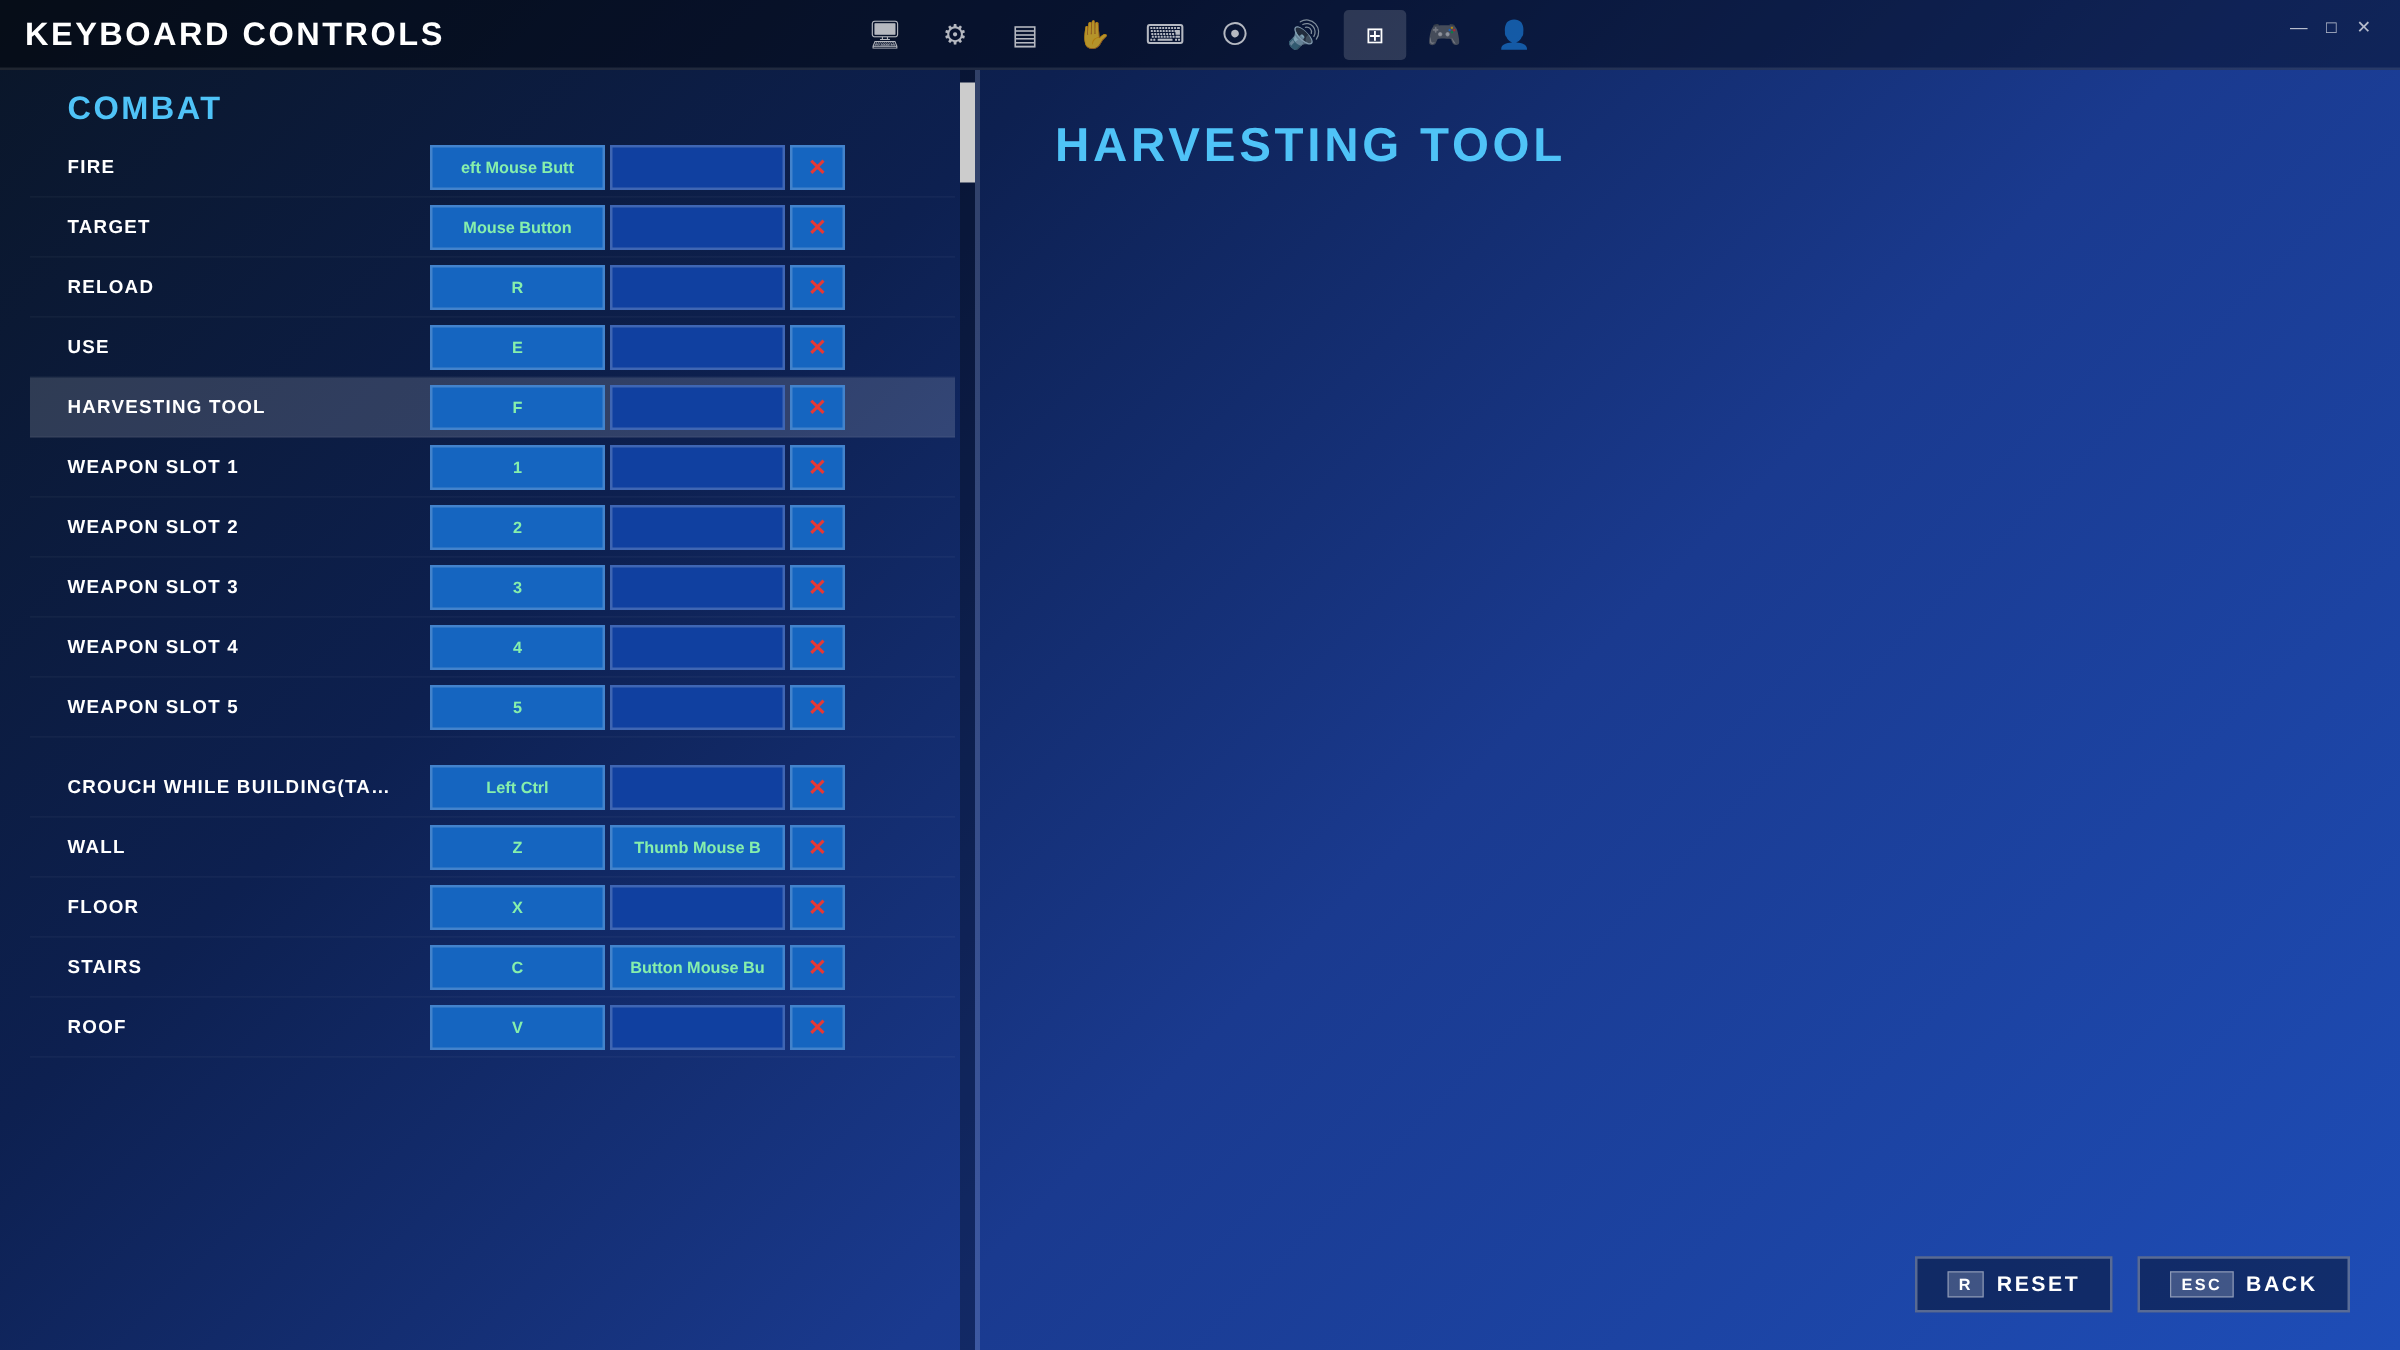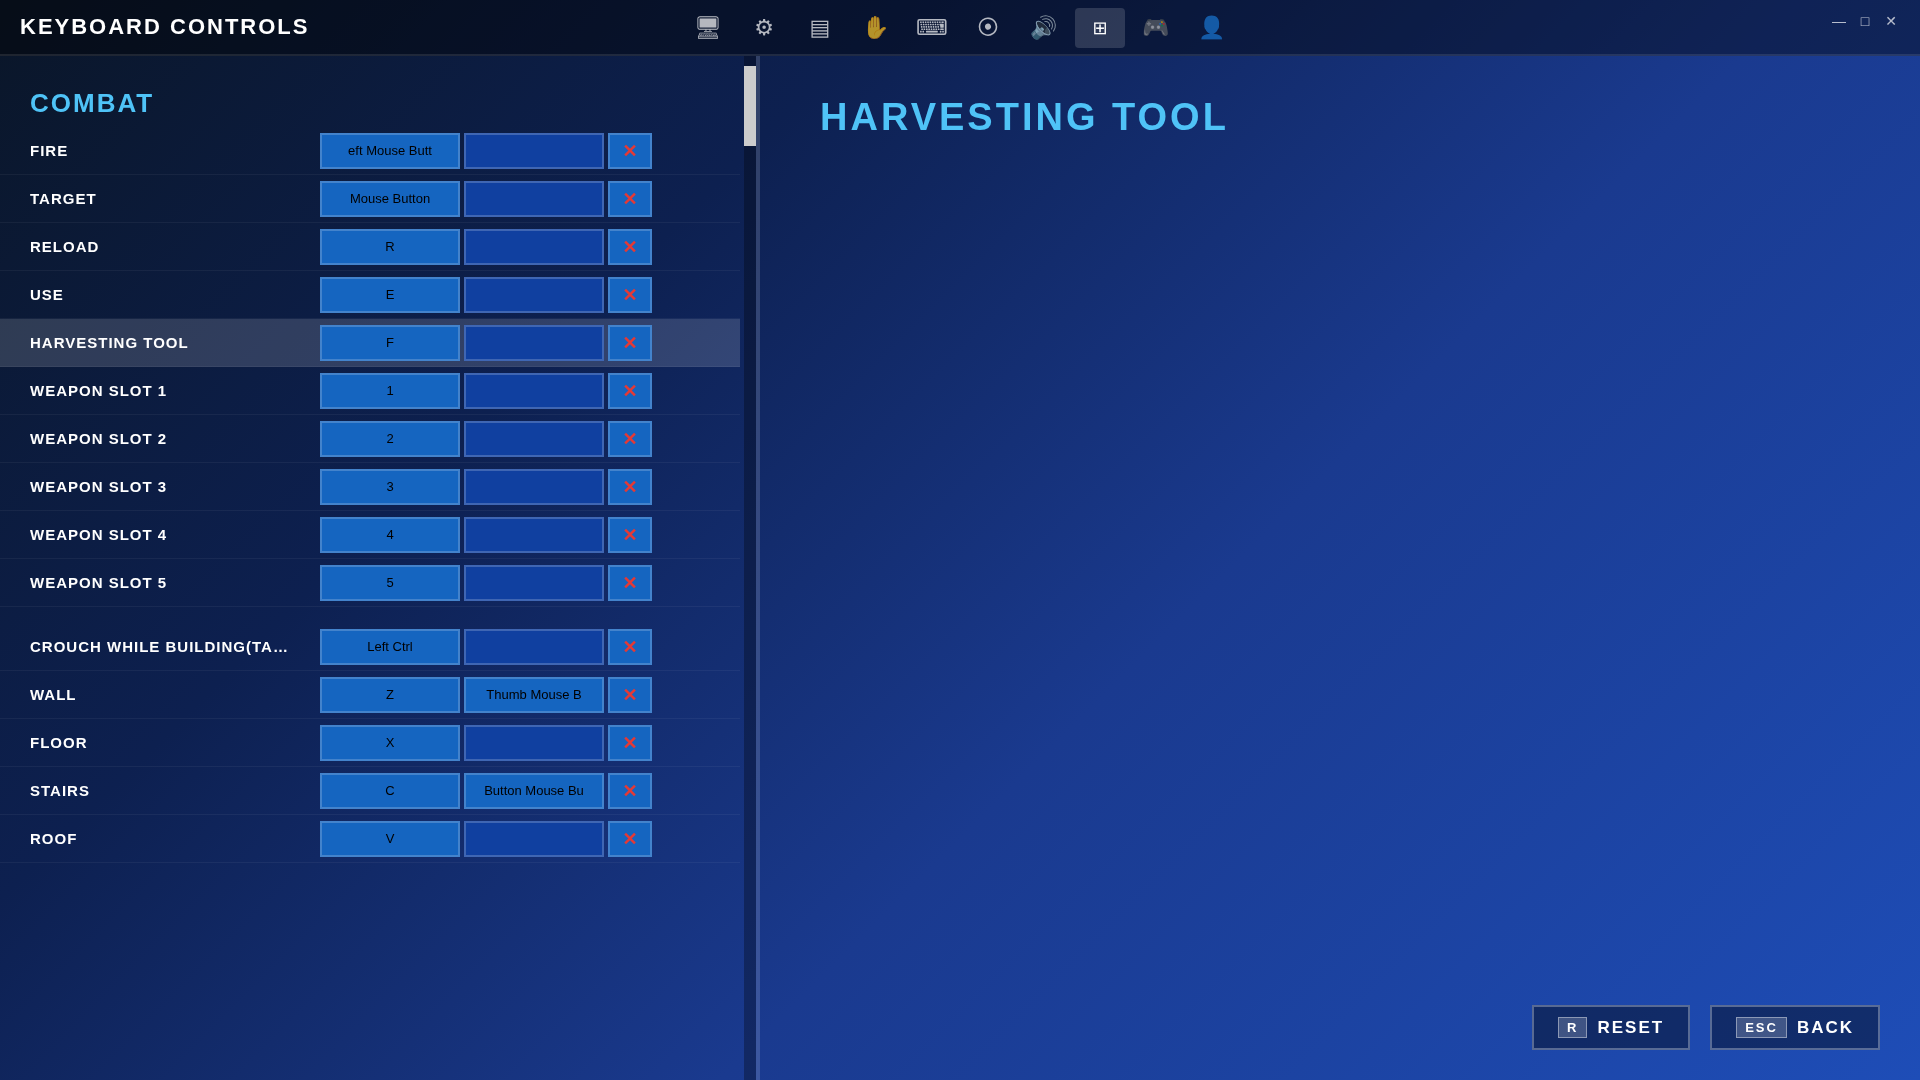--- a/index.html
+++ b/index.html
@@ -16,21 +16,21 @@
     .titlebar {
       height: 56px;
       background: rgba(0,0,0,0.4);
       display: flex;
       align-items: center;
       justify-content: space-between;
       padding: 0 20px;
       border-bottom: 2px solid rgba(255,255,255,0.1);
     }
     .titlebar-title {
-      font-size: 22px;
+      font-size: 26px;
       font-weight: 900;
       letter-spacing: 2px;
       color: white;
       text-transform: uppercase;
     }
     .titlebar-icons {
       display: flex;
       align-items: center;
       gap: 6px;
       position: absolute;
@@ -73,22 +73,23 @@
 
     
     .main-layout {
       display: flex;
       height: calc(1080px - 56px);
     }
 
     
     .left-panel {
       width: 740px;
-      padding: 24px 0;
+      padding: 7px 0;
       overflow: hidden;
+      margin-left: 24px;
     }
 
     .section-header {
       padding: 8px 30px;
       font-size: 26px;
       font-weight: 900;
       color: #4fc3f7;
       letter-spacing: 2px;
       text-transform: uppercase;
     }
@@ -122,22 +123,22 @@
 
     .key-binding {
       width: 140px;
       height: 36px;
       background: #1565c0;
       border: 2px solid rgba(255,255,255,0.2);
       display: flex;
       align-items: center;
       justify-content: center;
       font-size: 13px;
-      font-weight: 400;
-      color: #000000;
+      font-weight: 700;
+      color: #86efac;
       margin-right: 2px;
       white-space: nowrap;
       overflow: hidden;
     }
     .key-binding.primary {
       background: #1565c0;
     }
     .key-binding.secondary {
       background: #1565c0;
     }

